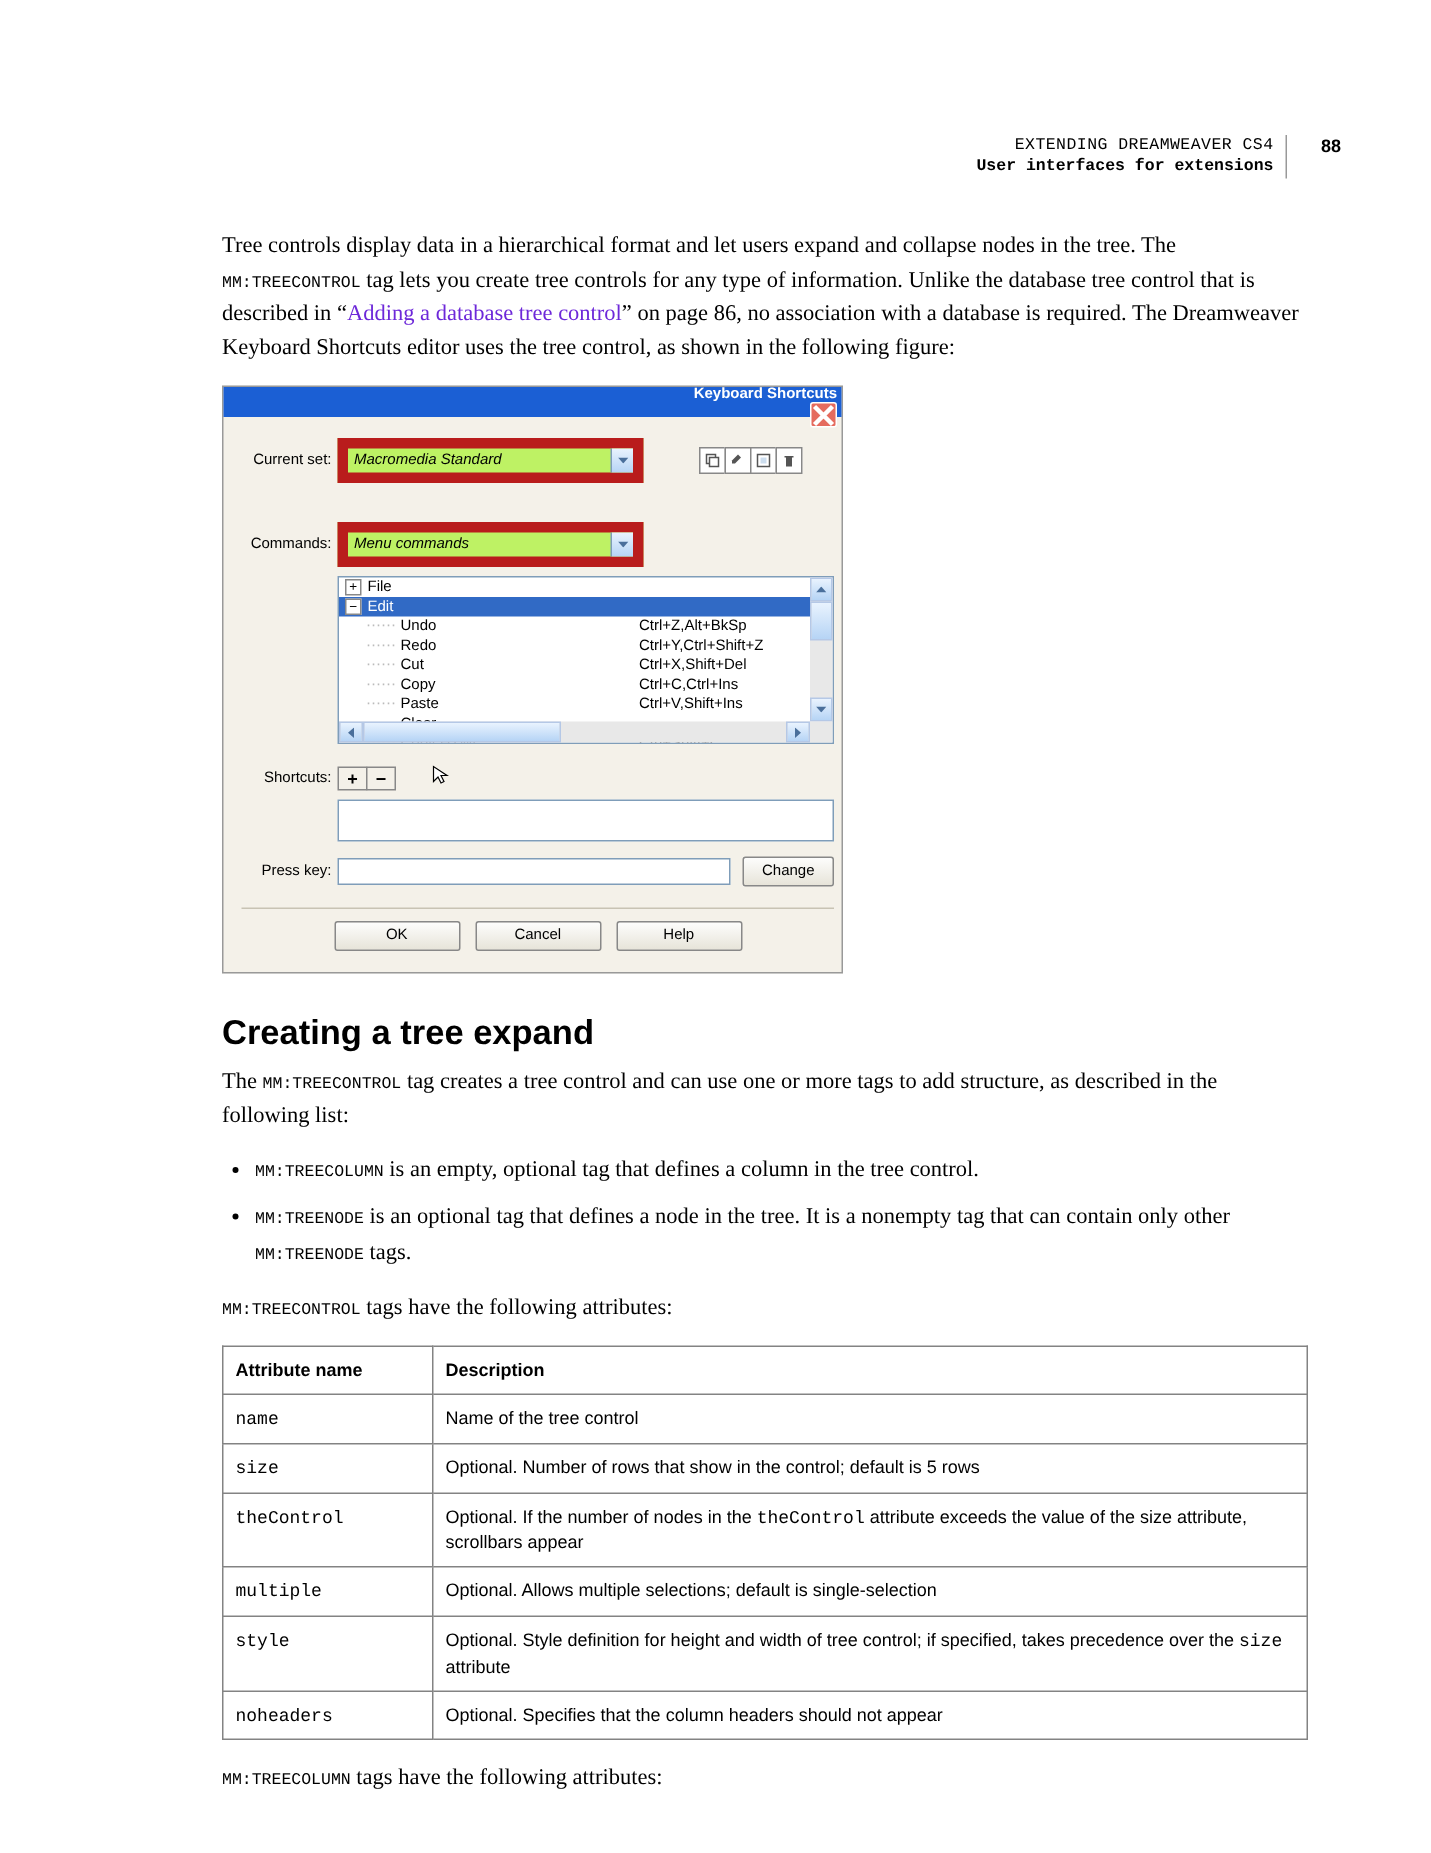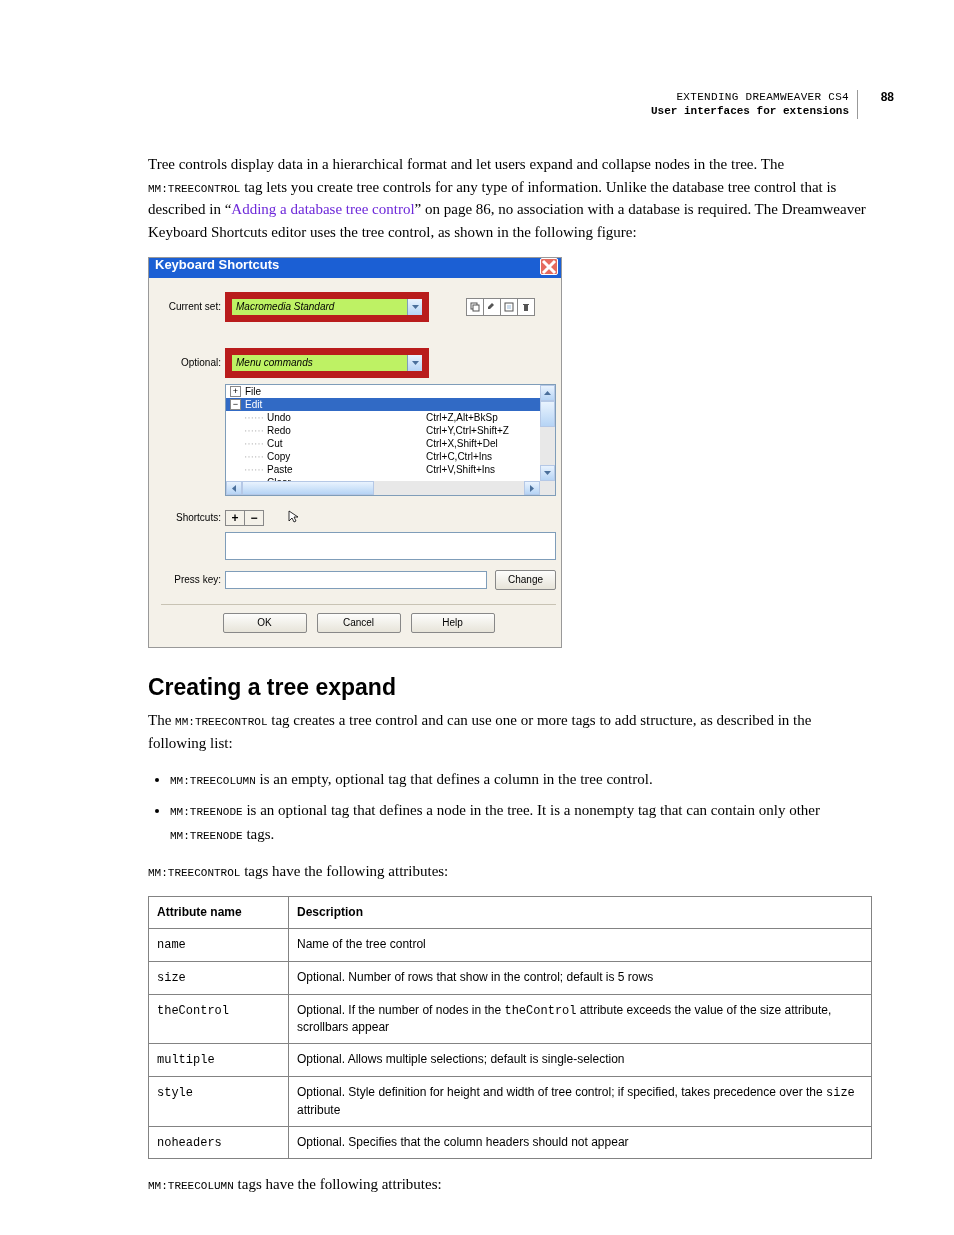--- a/index.html
+++ b/index.html
@@ -50,28 +50,29 @@
     width: 412px;
     border: 1px solid #999;
     font-family: Tahoma, Arial, sans-serif;
     font-size: 10px;
     margin: 4px 0 26px 0;
     background: #f4f1e9;
     line-height: 1;
   }
   .titlebar {
     display: flex;
-    align-items: flex-start;
+    align-items: flex-end;
     justify-content: space-between;
     background: linear-gradient(#1b5fd4, #1b5fd4);
     color: #fff;
     height: 20px;
     padding: 0 3px 0 6px;
     font-weight: 700;
-    font-size: 13px;
+    font-size: 10px;
+    flex-direction: column;
   }
   .titlebar .close {
     width: 16px; height: 15px;
     background: #e56b5e;
     border: 1px solid #fff;
     display: flex; align-items: center; justify-content: center;
     color: #fff; font-weight: 700; font-size: 11px;
     border-radius: 2px;
   }
   .dlg-inner { padding: 14px 5px 10px 12px; }
@@ -260,21 +261,21 @@
                 <svg viewBox="0 0 10 10">
                   <path d="M2 2h6v1h-6z M3 3h4v6h-4z" fill="#555"></path>
                 </svg>
               </div>
           </div>
         </div>
 
         <div style="height:20px"></div>
 
         <div class="row">
-          <div class="lbl">Optional:</div>
+          <div class="lbl">Commands:</div>
           <div class="combo">
             <div class="val">Menu commands</div>
             <div class="arrow">
               <svg viewBox="0 0 7 4">
                   <path d="M0 0 L3.5 4 L7 0 Z" fill="#4a6f9b"></path>
                 </svg>
             </div>
           </div>
         </div>
 

